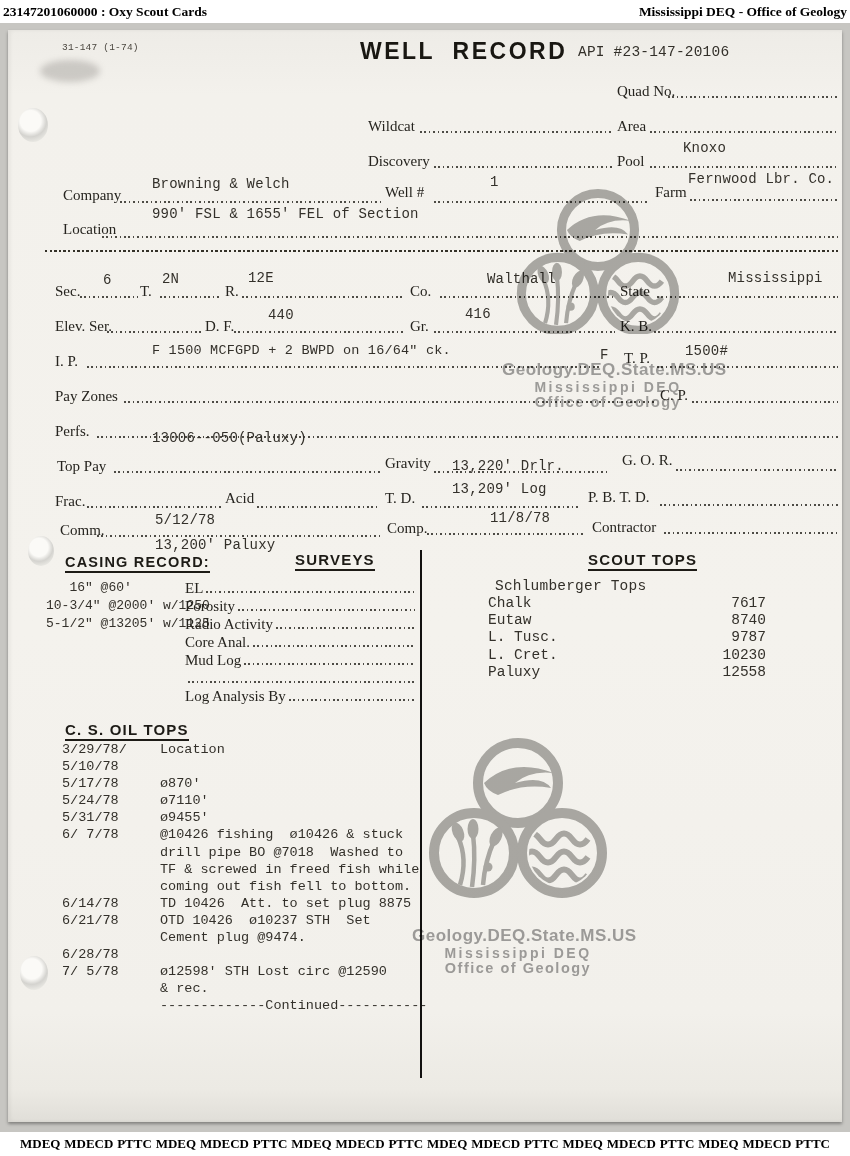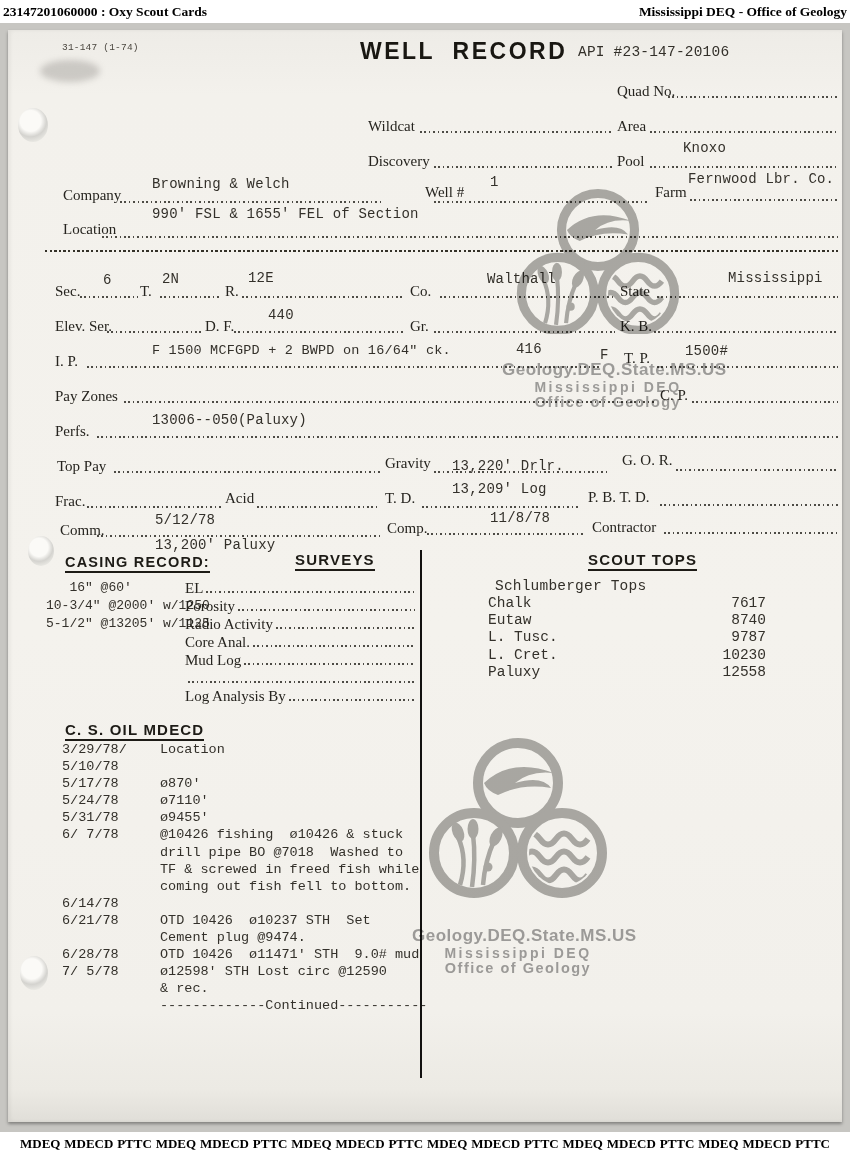--- a/index.html
+++ b/index.html
@@ -110,21 +110,21 @@
 
 <div class="lbl" style="left:368px;top:153px;">Discovery</div>
 <div class="dl" style="left:434px;top:166px;width:179px;"></div>
 <div class="lbl" style="left:617px;top:153px;">Pool</div>
 <div class="typed" style="left:683px;top:140px;">Knoxo</div>
 <div class="dl" style="left:650px;top:166px;width:188px;"></div>
 
 <div class="lbl" style="left:63px;top:187px;">Company</div>
 <div class="typed" style="left:152px;top:176px;">Browning &amp; Welch</div>
 <div class="dl" style="left:120px;top:201px;width:263px;"></div>
-<div class="lbl" style="left:385px;top:184px;margin-left:40px;">Well #</div>
+<div class="lbl" style="left:385px;top:184px;">Well #</div>
 <div class="typed" style="left:490px;top:174px;">1</div>
 <div class="dl" style="left:434px;top:201px;width:216px;"></div>
 <div class="lbl" style="left:655px;top:184px;">Farm</div>
 <div class="typed" style="left:688px;top:171px;">Fernwood Lbr. Co.</div>
 <div class="dl" style="left:690px;top:199px;width:148px;"></div>
 
 <div class="lbl" style="left:63px;top:221px;">Location</div>
 <div class="typed" style="left:152px;top:206px;">990' FSL &amp; 1655' FEL of Section</div>
 <div class="dl" style="left:102px;top:236px;width:736px;"></div>
 
@@ -145,40 +145,40 @@
 <div class="lbl" style="left:620px;top:283px;">State</div>
 <div class="typed" style="left:728px;top:270px;">Mississippi</div>
 <div class="dl" style="left:657px;top:296px;width:181px;"></div>
 
 <div class="lbl" style="left:55px;top:318px;">Elev. Ser.</div>
 <div class="dl" style="left:107px;top:331px;width:96px;"></div>
 <div class="lbl" style="left:205px;top:318px;">D. F.</div>
 <div class="typed" style="left:268px;top:307px;">440</div>
 <div class="dl" style="left:234px;top:331px;width:171px;"></div>
 <div class="lbl" style="left:410px;top:318px;">Gr.</div>
-<div class="typed" style="left:516px;top:306px;margin-top:35px;">416</div>
+<div class="typed" style="left:465px;top:306px;">416</div>
 <div class="dl" style="left:434px;top:331px;width:181px;"></div>
 <div class="lbl" style="left:620px;top:318px;">K. B.</div>
 <div class="dl" style="left:654px;top:331px;width:184px;"></div>
 
 <div class="lbl" style="left:55px;top:353px;">I. P.</div>
 <div class="typed sm" style="left:152px;top:343px;">F 1500 MCFGPD + 2 BWPD on 16/64" ck.</div>
 <div class="dl" style="left:87px;top:366px;width:513px;"></div>
 <div class="typed" style="left:600px;top:347px;">F</div>
 <div class="lbl" style="left:624px;top:350px;">T. P.</div>
 <div class="typed" style="left:685px;top:343px;">1500#</div>
 <div class="dl" style="left:657px;top:366px;width:181px;"></div>
 
 <div class="lbl" style="left:55px;top:388px;">Pay Zones</div>
 <div class="dl" style="left:124px;top:401px;width:531px;"></div>
 <div class="lbl" style="left:660px;top:387px;">C. P.</div>
 <div class="dl" style="left:692px;top:401px;width:146px;"></div>
 
 <div class="lbl" style="left:55px;top:423px;">Perfs.</div>
-<div class="typed" style="left:152px;top:412px;">13006--050(Paluxy)</div>
+<div class="typed" style="left:152px;top:430px;">13006--050(Paluxy)</div>
 <div class="dl" style="left:97px;top:436px;width:741px;"></div>
 
 <div class="lbl" style="left:57px;top:458px;">Top Pay</div>
 <div class="dl" style="left:114px;top:471px;width:266px;"></div>
 <div class="lbl" style="left:385px;top:455px;">Gravity</div>
 <div class="dl" style="left:434px;top:471px;width:176px;"></div>
 <div class="lbl" style="left:622px;top:452px;">G. O. R.</div>
 <div class="dl" style="left:676px;top:469px;width:162px;"></div>
 
 <div class="typed" style="left:452px;top:458px;">13,220' Drlr.</div>
@@ -244,35 +244,35 @@
 
 <div class="typed" style="left:495px;top:578px;font-size:14.5px;">Schlumberger Tops</div>
 <div class="scout-table">
   <div class="scout-row"><span>Chalk</span><span>7617</span></div>
   <div class="scout-row"><span>Eutaw</span><span>8740</span></div>
   <div class="scout-row"><span>L. Tusc.</span><span>9787</span></div>
   <div class="scout-row"><span>L. Cret.</span><span>10230</span></div>
   <div class="scout-row"><span>Paluxy</span><span>12558</span></div>
 </div>
 
-<div class="heading" style="left:65px;top:721px;font-size:15px;">C. S. OIL MDECD</div>
+<div class="heading" style="left:65px;top:721px;font-size:15px;">C. S. OIL TOPS</div>
 <div class="oiltops">
   <div class="ot-row"><span class="ot-date">3/29/78/</span><span>Location</span></div>
   <div class="ot-row"><span class="ot-date">5/10/78</span><span></span></div>
   <div class="ot-row"><span class="ot-date">5/17/78</span><span>ø870'</span></div>
   <div class="ot-row"><span class="ot-date">5/24/78</span><span>ø7110'</span></div>
   <div class="ot-row"><span class="ot-date">5/31/78</span><span>ø9455'</span></div>
   <div class="ot-row"><span class="ot-date">6/ 7/78</span><span>@10426 fishing  ø10426 &amp; stuck</span></div>
   <div class="ot-row"><span class="ot-date"></span><span>drill pipe BO @7018  Washed to</span></div>
   <div class="ot-row"><span class="ot-date"></span><span>TF &amp; screwed in freed fish while</span></div>
   <div class="ot-row"><span class="ot-date"></span><span>coming out fish fell to bottom.</span></div>
-  <div class="ot-row"><span class="ot-date">6/14/78</span></div>
+  <div class="ot-row"><span class="ot-date">6/14/78</span><span>TD 10426  Att. to set plug 8875</span></div>
   <div class="ot-row"><span class="ot-date">6/21/78</span><span>OTD 10426  ø10237 STH  Set</span></div>
   <div class="ot-row"><span class="ot-date"></span><span>Cement plug @9474.</span></div>
-  <div class="ot-row"><span class="ot-date">6/28/78</span><span>OTD 10426  ø11471' STH  9.0# mud</span></div>
+  <div class="ot-row"><span class="ot-date">6/28/78</span></div>
   <div class="ot-row"><span class="ot-date">7/ 5/78</span><span>ø12598' STH Lost circ @12590</span></div>
   <div class="ot-row"><span class="ot-date"></span><span>&amp; rec.</span></div>
   <div class="ot-row"><span class="ot-date"></span><span>-------------Continued-----------</span></div>
 </div>
 
 <svg class="wm" style="left:505px;top:188px;width:186px;height:146px;" viewBox="0 0 200 160">
     <use href="#deqlogo"></use>
   </svg>
 <div class="wm-text" style="left:502px;top:360px;width:212px;font-size:17px;letter-spacing:.5px;">Geology.DEQ.State.MS.US</div>
 <div class="wm-text" style="left:502px;top:379px;width:212px;font-size:14px;letter-spacing:2.5px;">Mississippi DEQ</div>

